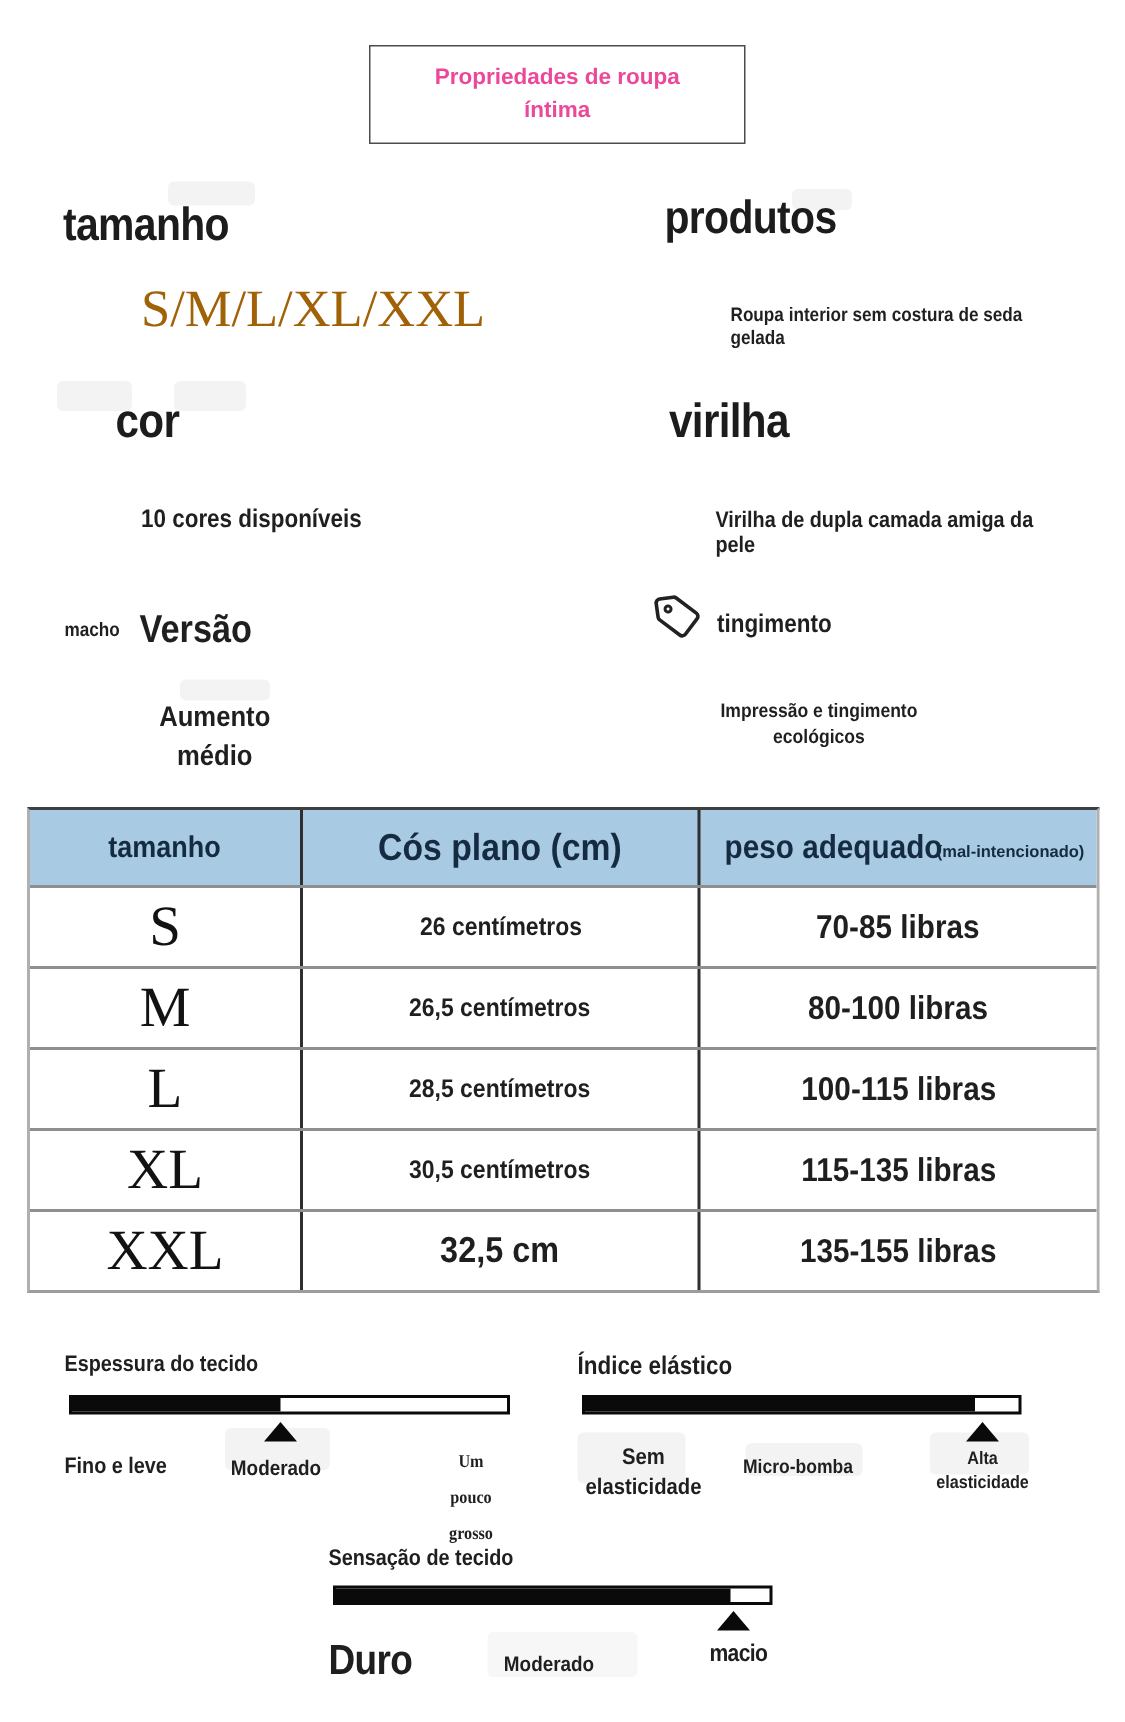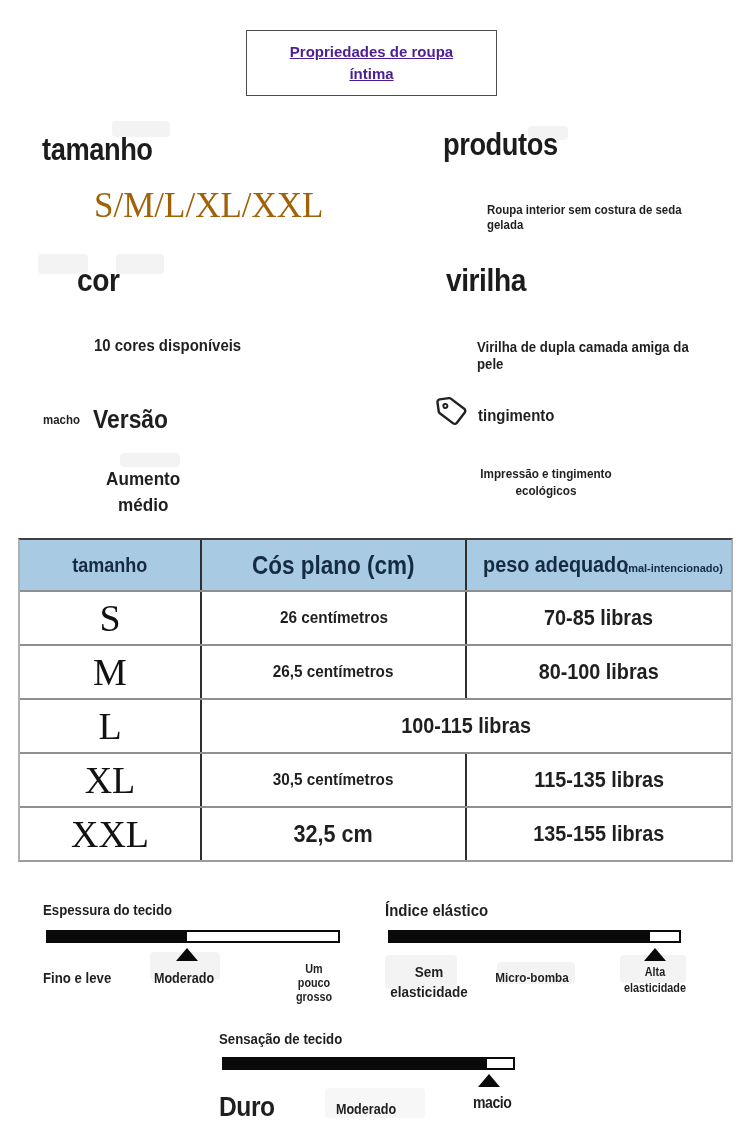--- a/index.html
+++ b/index.html
@@ -7,21 +7,21 @@
           font-family:"Liberation Sans",sans-serif;color:#1f1f1f;}
   .abs{position:absolute;}
   .b{font-weight:700;}
   .pre{white-space:pre-line;}
   .cxl{display:inline-block;transform:scaleX(0.88);transform-origin:0 50%;}
   .cxc{display:inline-block;transform:scaleX(0.9);transform-origin:50% 50%;}
 
   
   .title-box{left:246px;top:30px;width:249px;height:64px;border:1px solid #4c4c4c;
              display:flex;align-items:center;justify-content:center;text-align:center;}
-  .title-text{font-size:15px;font-weight:700;line-height:22px;color:#4c1d95;text-decoration:underline;}
+  .title-text{font-size:15px;font-weight:700;line-height:22px;color:#ec4899;}
 
   
   .h-big{font-weight:700;letter-spacing:-0.5px;color:#1c1c1c;}
   .f-size-label{left:42px;top:132px;font-size:31px;}
   .f-size-value{left:94px;top:186px;font-size:35px;font-family:"Liberation Serif",serif;color:#a16207;}
   .f-products-label{left:431px;top:127px;font-size:31px;margin-left:12px;}
   .f-products-value{left:487px;top:202px;font-size:13px;}
   .f-color-label{left:77px;top:262px;font-size:32px;}
   .f-color-value{left:94px;top:336px;font-size:17px;}
   .f-crotch-label{left:446px;top:262px;font-size:32px;}
@@ -64,21 +64,21 @@
   .s-bar{position:absolute;left:0;top:29px;width:100%;height:13px;background:#fff;
          border:2px solid #0a0a0a;box-sizing:border-box;}
   .s-fill{position:absolute;left:0;top:0;bottom:0;background:#0a0a0a;}
   .s-pointer{position:absolute;top:47px;width:0;height:0;border-left:11px solid transparent;
              border-right:11px solid transparent;border-bottom:13px solid #0a0a0a;transform:translateX(-50%);}
   .slider-c .s-bar{top:27px;}
   .slider-c .s-pointer{top:44px;}
   .s-label{position:absolute;font-weight:700;text-align:center;}
   .sa-l{left:-3px;top:68px;font-size:15px;text-align:left;}
   .sa-c{left:47%;top:69px;transform:translateX(-50%);font-size:14px;}
-  .sa-r{left:91%;top:61px;transform:translateX(-50%);font-size:12px;line-height:14px;}
+  .sa-r{left:91%;top:61px;transform:translateX(-50%);font-size:12px;line-height:24px;font-family:Liberation Serif, serif;}
   .sb-l{left:14%;top:61px;transform:translateX(-50%);font-size:15px;line-height:20px;}
   .sb-c{left:49%;top:69px;transform:translateX(-50%);font-size:13px;}
   .sb-r{left:91%;top:63px;transform:translateX(-50%);font-size:12px;line-height:16px;}
   .sc-l{left:-3px;top:61px;font-size:28px;text-align:left;letter-spacing:-0.5px;}
   .sc-c{left:49%;top:71px;transform:translateX(-50%);font-size:14px;}
   .sc-r{right:-2px;top:64px;font-size:16px;text-align:right;letter-spacing:-0.5px;}
 
   
   .smudge{position:absolute;border-radius:4px;background:rgba(120,120,120,0.09);}
   .smudge.teal{background:rgba(70,160,150,0.20);}
@@ -166,20 +166,23 @@
           <span class="cxc">26,5 centímetros</span>
         </div>
       <div class="cell c3 weight-cell">
           <span class="cxc">80-100 libras</span>
         </div>
     </div>
     <div class="trow">
       <div class="cell c1 size-cell">
           <span>L</span>
         </div>
+      <div class="cell c2 waist-cell">
+          <span class="cxc">28,5 centímetros</span>
+        </div>
       <div class="cell c3 weight-cell">
           <span class="cxc">100-115 libras</span>
         </div>
     </div>
     <div class="trow">
       <div class="cell c1 size-cell">
           <span>XL</span>
         </div>
       <div class="cell c2 waist-cell">
           <span class="cxc">30,5 centímetros</span>

